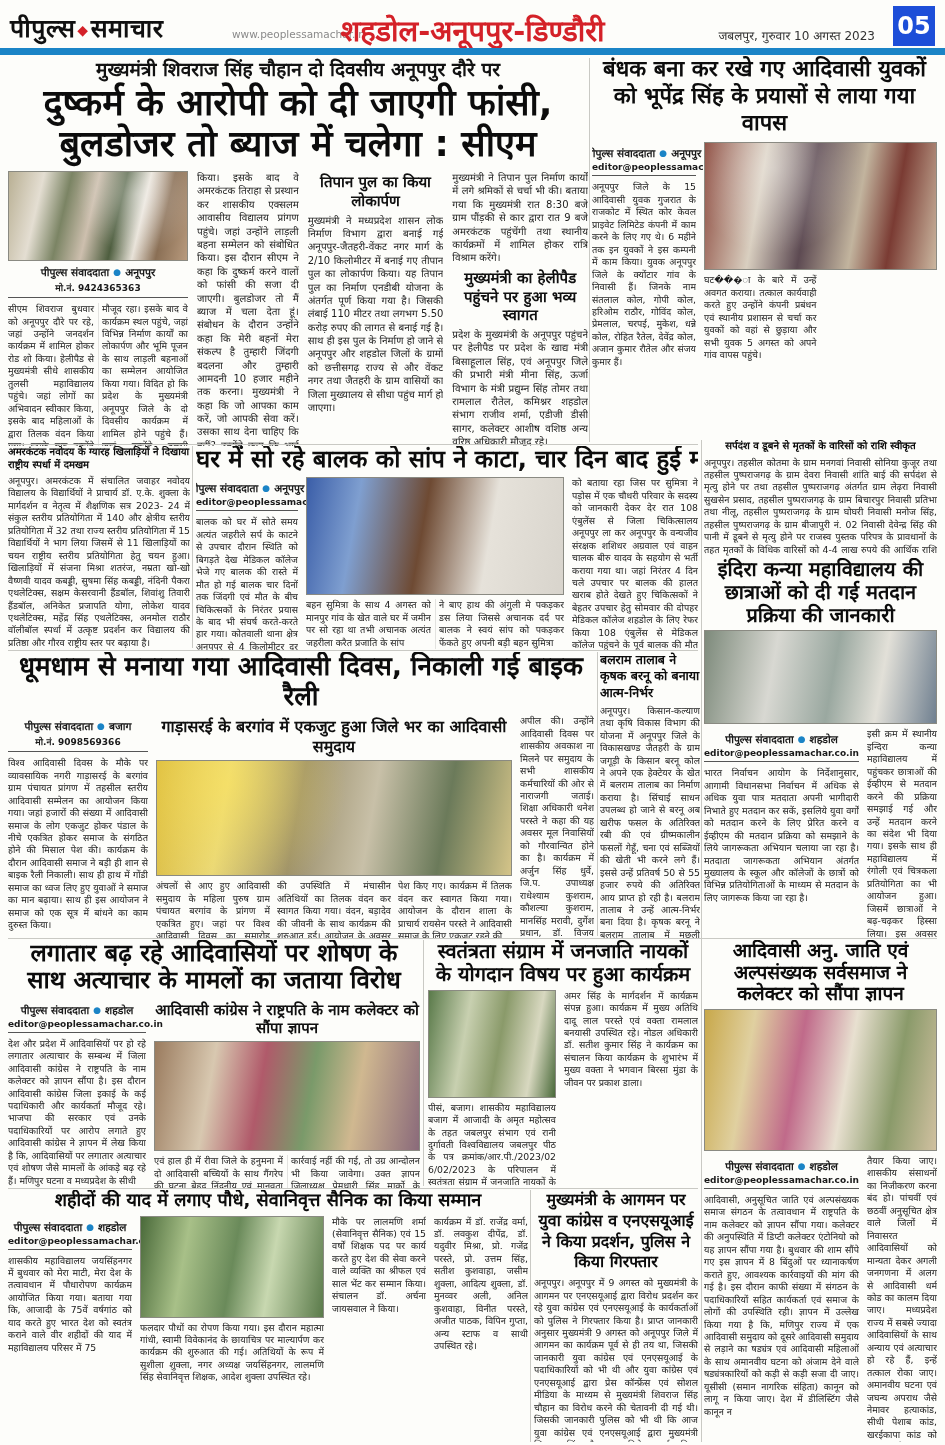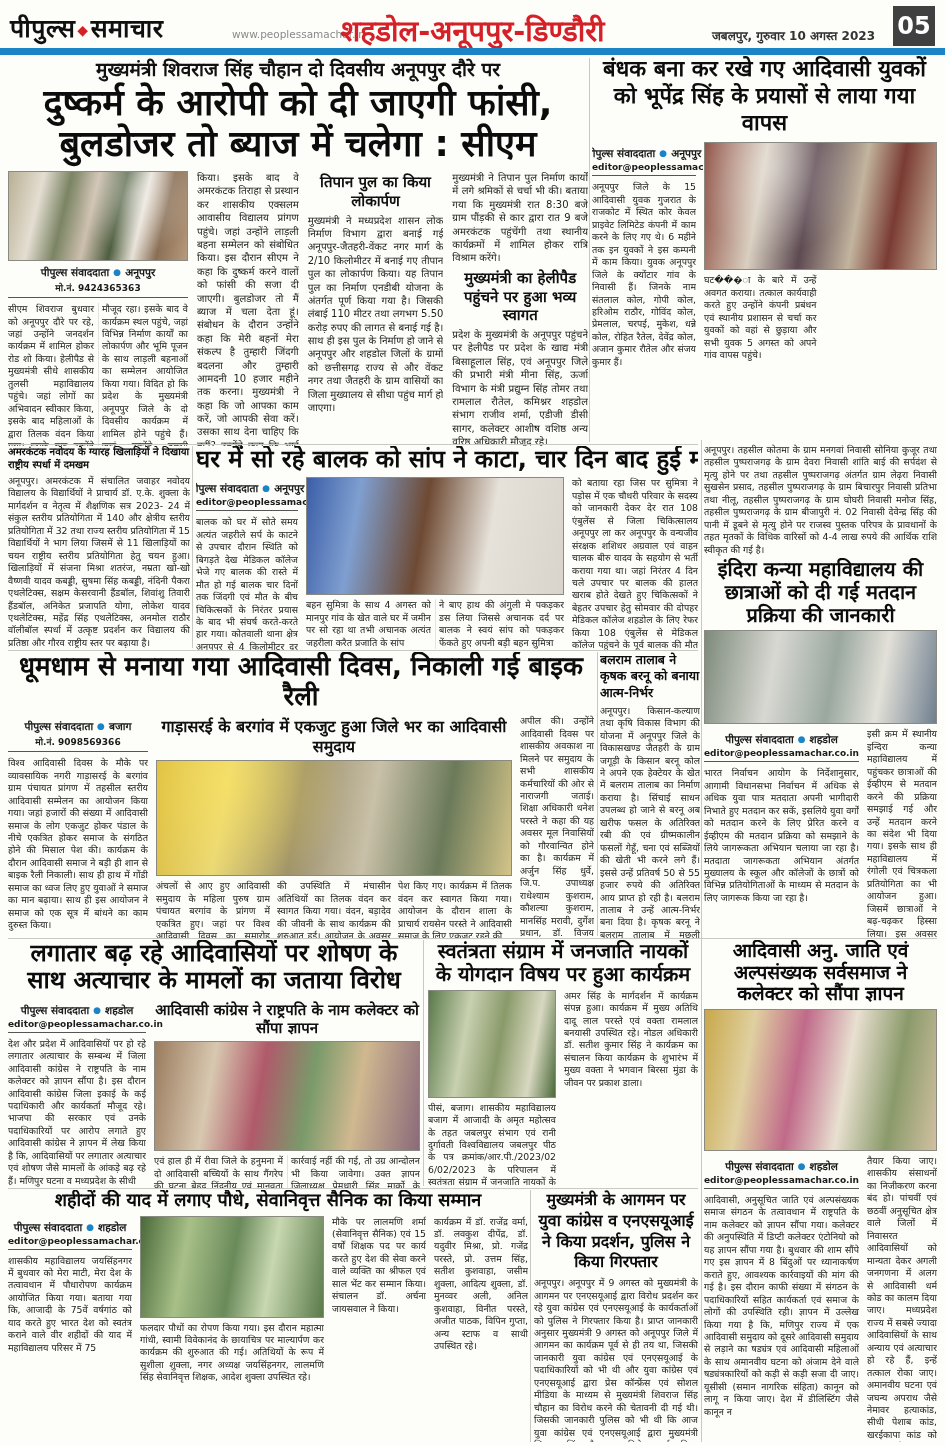--- a/index.html
+++ b/index.html
@@ -8,22 +8,22 @@
     position:relative; width:945px; height:1445px; margin:0 auto;
     background:#fdfdfa; overflow:hidden;
     font-family:"DejaVu Sans", sans-serif; color:#1a1a1a;
   }
   
   .mast { position:absolute; left:0; top:0; width:945px; height:55px; }
   .logo { position:absolute; left:10px; top:10px; font-weight:bold; font-size:25px; color:#101010; letter-spacing:0.5px; }
   .logo .mark { color:#d42128; font-size:14px; vertical-align:middle; padding:0 2px; }
   .website { position:absolute; left:232px; top:28px; font-size:10.5px; color:#8a8a8a; }
   .edition { position:absolute; left:50%; transform:translateX(-50%); top:10px; font-size:29px; font-weight:bold; color:#d42128; white-space:nowrap; }
-  .dateline { position:absolute; right:70px; top:27px; font-size:12px; font-weight:bold; color:#333; }
-  .pagebox { position:absolute; right:10px; top:6px; width:42px; height:40px; background:#404040; color:#fff; font-size:24px; font-weight:bold; display:flex; align-items:center; justify-content:center; }
+  .dateline { position:absolute; right:70px; top:27px; font-size:12px; font-weight:normal; color:#333; }
+  .pagebox { position:absolute; right:10px; top:6px; width:42px; height:40px; background:#1d4ed8; color:#fff; font-size:24px; font-weight:bold; display:flex; align-items:center; justify-content:center; }
   .bluebar { position:absolute; left:0; top:48px; width:945px; height:7px; background:#1b84c6; }
 
   
   .art { position:absolute; overflow:hidden; }
   .kicker { text-align:center; font-weight:bold; font-size:19px; color:#121212; }
   .hl { font-weight:bold; color:#0c0c0c; text-align:center; line-height:1.14; }
   .hl-xl { font-size:36px; }
   .hl-lg { font-size:22px; line-height:1.22; }
   .hl-lg2 { font-size:26px; }
   .hl-md { font-size:24px; white-space:nowrap; }
@@ -159,20 +159,21 @@
         <div class="cols2 mt4">
           <div class="bt bt-s">बहन सुमित्रा के साथ 4 अगस्त को मानपुर गांव के खेत वाले घर में जमीन पर सो रहा था तभी अचानक अत्यंत जहरीला करैत प्रजाति के सांप</div>
           <div class="bt bt-s">ने बाए हाथ की अंगुली मे पकड़कर डस लिया जिससे अचानक दर्द पर बालक ने स्वयं सांप को पकड़कर फेंकते हुए अपनी बड़ी बहन सुमित्रा</div>
         </div>
       </div>
       <div class="bt bt-s">को बताया रहा जिस पर सुमित्रा ने पड़ोस में एक चौधरी परिवार के सदस्य को जानकारी देकर देर रात 108 एंबुलेंस से जिला चिकित्सालय अनूपपुर ला कर अनूपपुर के वन्यजीव संरक्षक शशिधर अग्रवाल एवं वाहन चालक बीरु यादव के सहयोग से भर्ती कराया गया था। जहां निरंतर 4 दिन चले उपचार पर बालक की हालत खराब होते देखते हुए चिकित्सकों ने बेहतर उपचार हेतु सोमवार की दोपहर मेडिकल कॉलेज शहडोल के लिए रेफर किया 108 एंबुलेंस से मेडिकल कॉलेज पहुंचने के पूर्व बालक की मौत हो गई।</div>
     </div>
   </section>
 
   <section class="art" style="left:704px;top:440px;width:233px;height:116px">
+    <h3 class="hl hl-sm">सर्पदंश व डूबने से मृतकों के वारिसों को राशि स्वीकृत</h3>
     <div class="bt bt-s mt4">अनूपपुर। तहसील कोतमा के ग्राम मनगवां निवासी सोनिया कुजूर तथा तहसील पुष्पराजगढ़ के ग्राम देवरा निवासी शांति बाई की सर्पदंश से मृत्यु होने पर तथा तहसील पुष्पराजगढ़ अंतर्गत ग्राम लेढ़रा निवासी सुखसेन प्रसाद, तहसील पुष्पराजगढ़ के ग्राम बिचारपुर निवासी प्रतिभा तथा नीलू, तहसील पुष्पराजगढ़ के ग्राम घोघरी निवासी मनोज सिंह, तहसील पुष्पराजगढ़ के ग्राम बीजापुरी नं. 02 निवासी देवेन्द्र सिंह की पानी में डूबने से मृत्यु होने पर राजस्व पुस्तक परिपत्र के प्रावधानों के तहत मृतकों के विधिक वारिसों को 4-4 लाख रुपये की आर्थिक राशि स्वीकृत की गई है।</div>
   </section>
 
   <section class="art" style="left:704px;top:558px;width:233px;height:380px">
     <h2 class="hl hl-md2">इंदिरा कन्या महाविद्यालय की छात्राओं को दी गई मतदान प्रक्रिया की जानकारी</h2>
     <div class="photo ph-indira mt4"></div>
     <div class="a6-grid">
       <div>
         <div class="bylineblock">
           <div class="byline-row">

